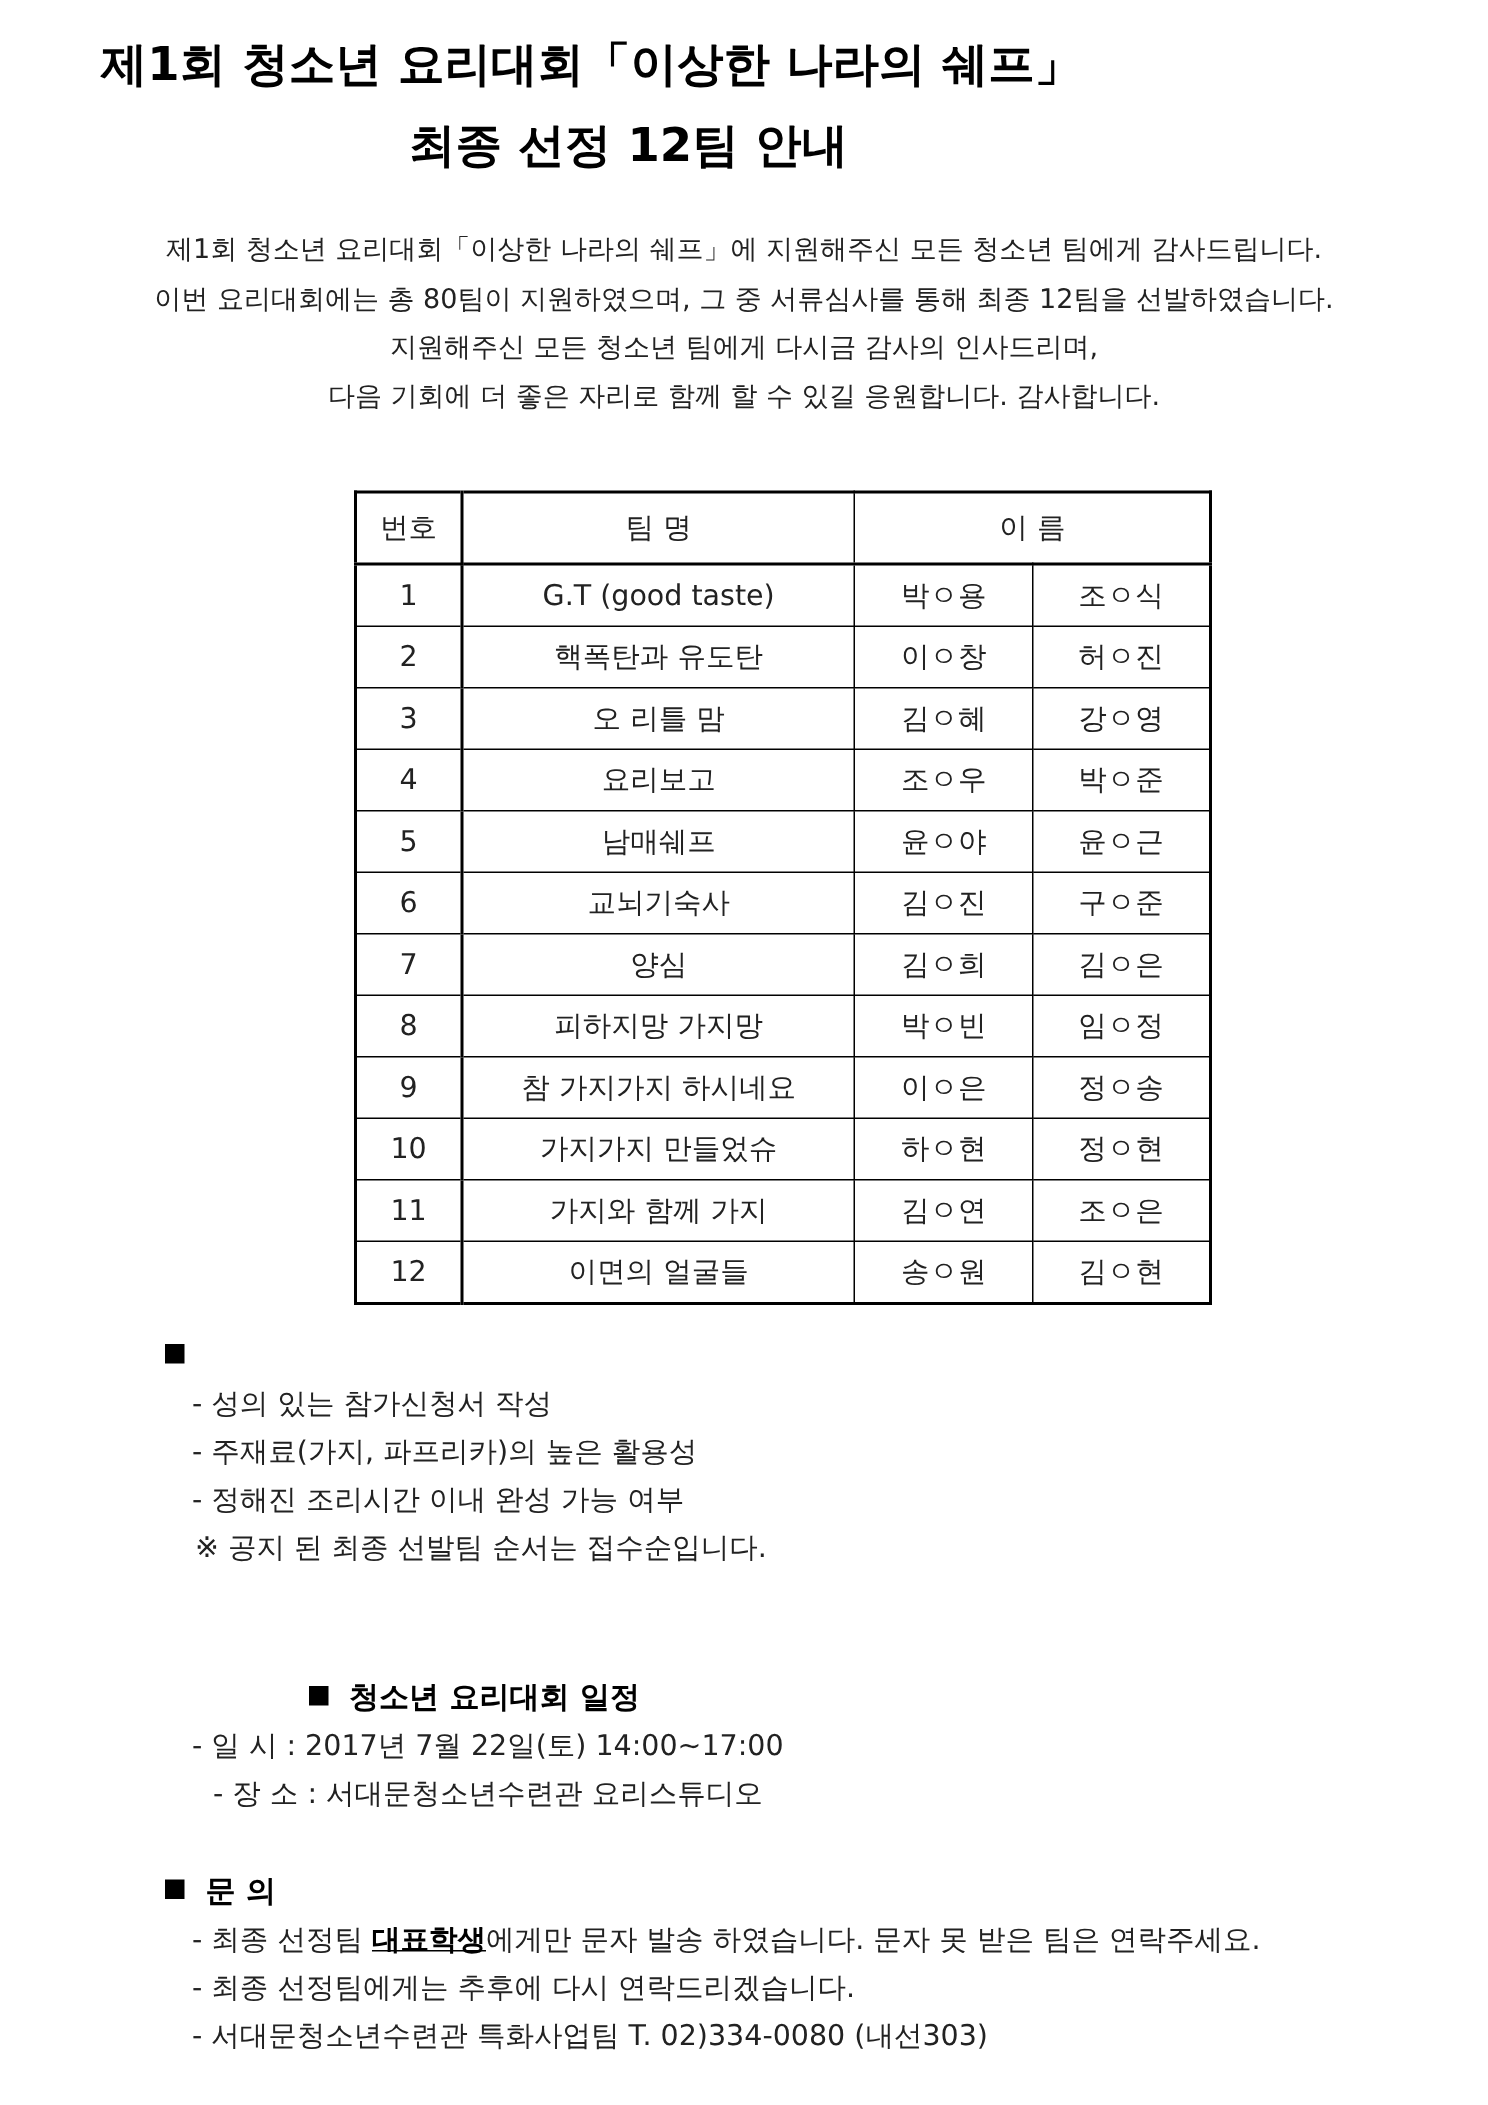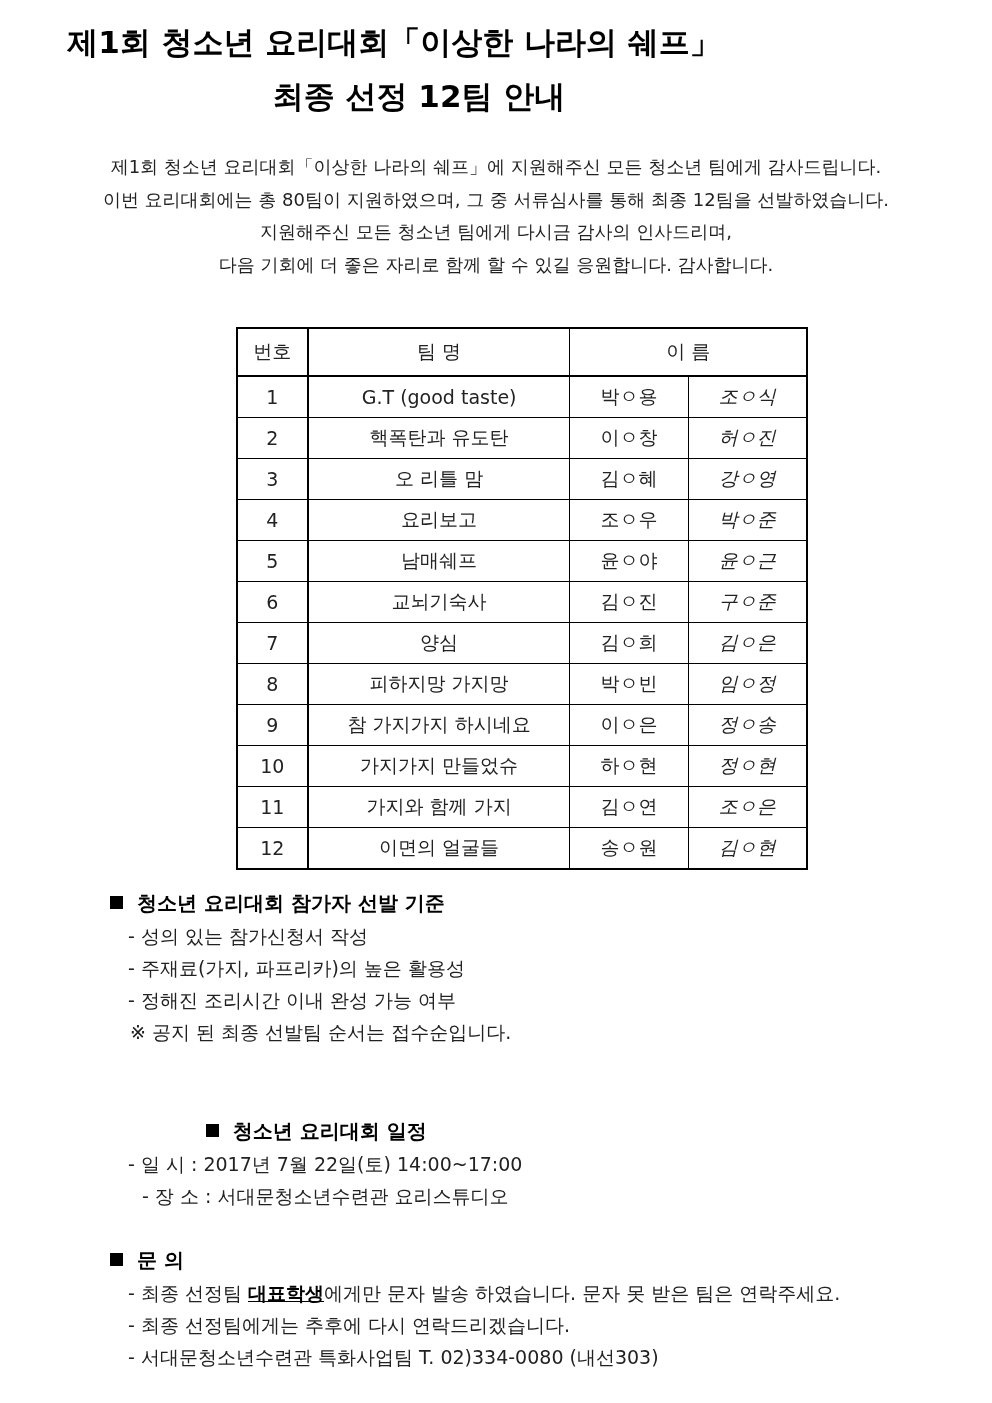--- a/index.html
+++ b/index.html
@@ -24,21 +24,21 @@
       font-size: 19px; color: #222;
     }
     table.teams td, table.teams th {
       border: 1px solid #000; text-align: center; font-weight: normal;
       height: 40px; padding: 0;
     }
     table.teams thead th { height: 46px; border-bottom: 2px solid #000; }
     table.teams .c-no { width: 68px; border-right: 2px solid #000; }
     table.teams .c-team { width: 258px; }
     table.teams .c-n1 { width: 116px; margin-top: 48px; }
-    table.teams .c-n2 { width: 116px; font-style: italic; }
+    table.teams .c-n2 { width: 116px; }
     .section {
       position: absolute; left: 110px; font-size: 19px; color: #222;
     }
     .section .head {
       font-weight: bold; font-size: 20px; color: #000; height: 34px; line-height: 34px;
     }
     .section .head .bullet { display: inline-block; width: 13px; height: 13px; background: #000; margin-right: 14px; vertical-align: 1px; }
     .section .item { padding-left: 18px; height: 32px; line-height: 32px; white-space: nowrap; }
     .section .item.note { padding-left: 20px; }
     .sec1 { top: 886px; }
@@ -138,21 +138,21 @@
       <td class="c-no">12</td>
       <td class="c-team">이면의 얼굴들</td>
       <td class="c-n1">송ㅇ원</td>
       <td class="c-n2">김ㅇ현</td>
     </tr>
   </tbody>
 </table>
 
 <div class="section sec1">
   <div class="head">
-    <span class="bullet"></span><span>청소년 요리대회 참가자 선발 기준</span>
+    <span class="bullet"></span>
   </div>
   <div class="item">- 성의 있는 참가신청서 작성</div>
   <div class="item">- 주재료(가지, 파프리카)의 높은 활용성</div>
   <div class="item">- 정해진 조리시간 이내 완성 가능 여부</div>
   <div class="item note">※ 공지 된 최종 선발팀 순서는 접수순입니다.</div>
 </div>
 
 <div class="section sec2">
   <div class="head">
     <span class="bullet"></span><span>청소년 요리대회 일정</span>

